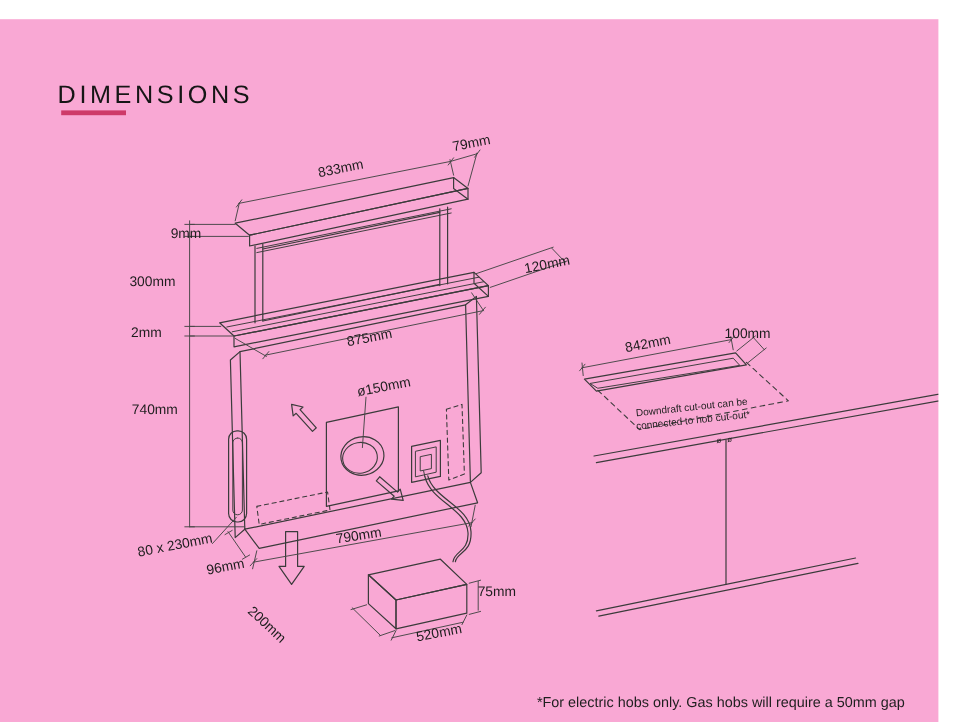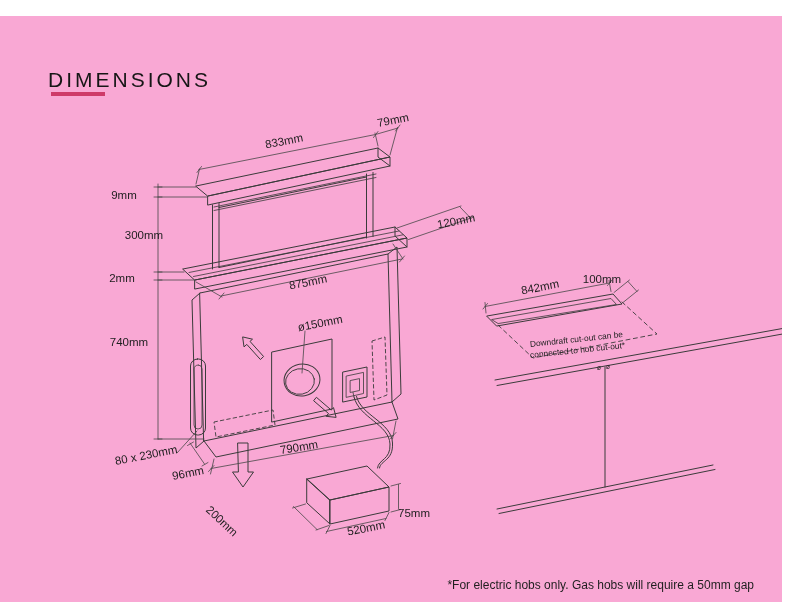--- a/index.html
+++ b/index.html
@@ -149,36 +149,36 @@
 
       <g stroke-width="0.8" stroke="#474747">
         <path d="M486,297 L485,286.5 M611,275.5 L609,264.5 M485,290.5 L609.5,267 M483,293 L487.5,287.5 M607.5,269.5 L612,264"></path>
         <path d="M614,276.5 L629.5,264 M623,286.5 L638.5,274 M628,265.5 L637,275.5"></path>
       </g>
     </g>
   </svg>
 
   <span class="lbl" style="left:284px;top:125px;transform:translate(-50%,-50%) rotate(-11deg)">833mm</span>
   <span class="lbl" style="left:393px;top:104px;transform:translate(-50%,-50%) rotate(-11deg)">79mm</span>
-  <span class="lbl" style="left:124px;top:179px;transform:translate(-50%,-50%)">9mm</span>
-  <span class="lbl" style="left:144px;top:219px;transform:translate(-50%,-50%)">300mm</span>
+  <span class="lbl" style="left:155px;top:179px;transform:translate(-50%,-50%)">9mm</span>
+  <span class="lbl" style="left:127px;top:219px;transform:translate(-50%,-50%)">300mm</span>
   <span class="lbl" style="left:122px;top:262px;transform:translate(-50%,-50%)">2mm</span>
   <span class="lbl" style="left:129px;top:326px;transform:translate(-50%,-50%)">740mm</span>
   <span class="lbl" style="left:456px;top:205px;transform:translate(-50%,-50%) rotate(-11deg)">120mm</span>
   <span class="lbl" style="left:308px;top:266px;transform:translate(-50%,-50%) rotate(-11deg)">875mm</span>
   <span class="lbl" style="left:320px;top:307px;transform:translate(-50%,-50%) rotate(-11deg)">ø150mm</span>
   <span class="lbl" style="left:146px;top:439px;transform:translate(-50%,-50%) rotate(-11deg)">80 x 230mm</span>
   <span class="lbl" style="left:188px;top:457px;transform:translate(-50%,-50%) rotate(-11deg)">96mm</span>
   <span class="lbl" style="left:299px;top:431px;transform:translate(-50%,-50%) rotate(-9deg)">790mm</span>
-  <span class="lbl" style="left:414px;top:497px;transform:translate(-50%,-50%)">75mm</span>
+  <span class="lbl" style="left:414px;top:478px;transform:translate(-50%,-50%)">75mm</span>
   <span class="lbl" style="left:222px;top:505px;transform:translate(-50%,-50%) rotate(43deg)">200mm</span>
   <span class="lbl" style="left:366px;top:512px;transform:translate(-50%,-50%) rotate(-11deg)">520mm</span>
 
   <span class="lbl" style="left:540px;top:271px;transform:translate(-50%,-50%) rotate(-11deg)">842mm</span>
-  <span class="lbl" style="left:602px;top:263px;transform:translate(-50%,-50%)">100mm</span>
+  <span class="lbl" style="left:623px;top:263px;transform:translate(-50%,-50%)">100mm</span>
 
   <div class="note">
     <div>Downdraft cut-out can be</div>
     <div>connected to hob cut-out*</div>
   </div>
 
   <span class="screw" style="left:597px;top:348px">ø</span>
   <span class="screw" style="left:606px;top:347px">ø</span>
 
   <div id="footnote">*For electric hobs only. Gas hobs will require a 50mm gap</div>

